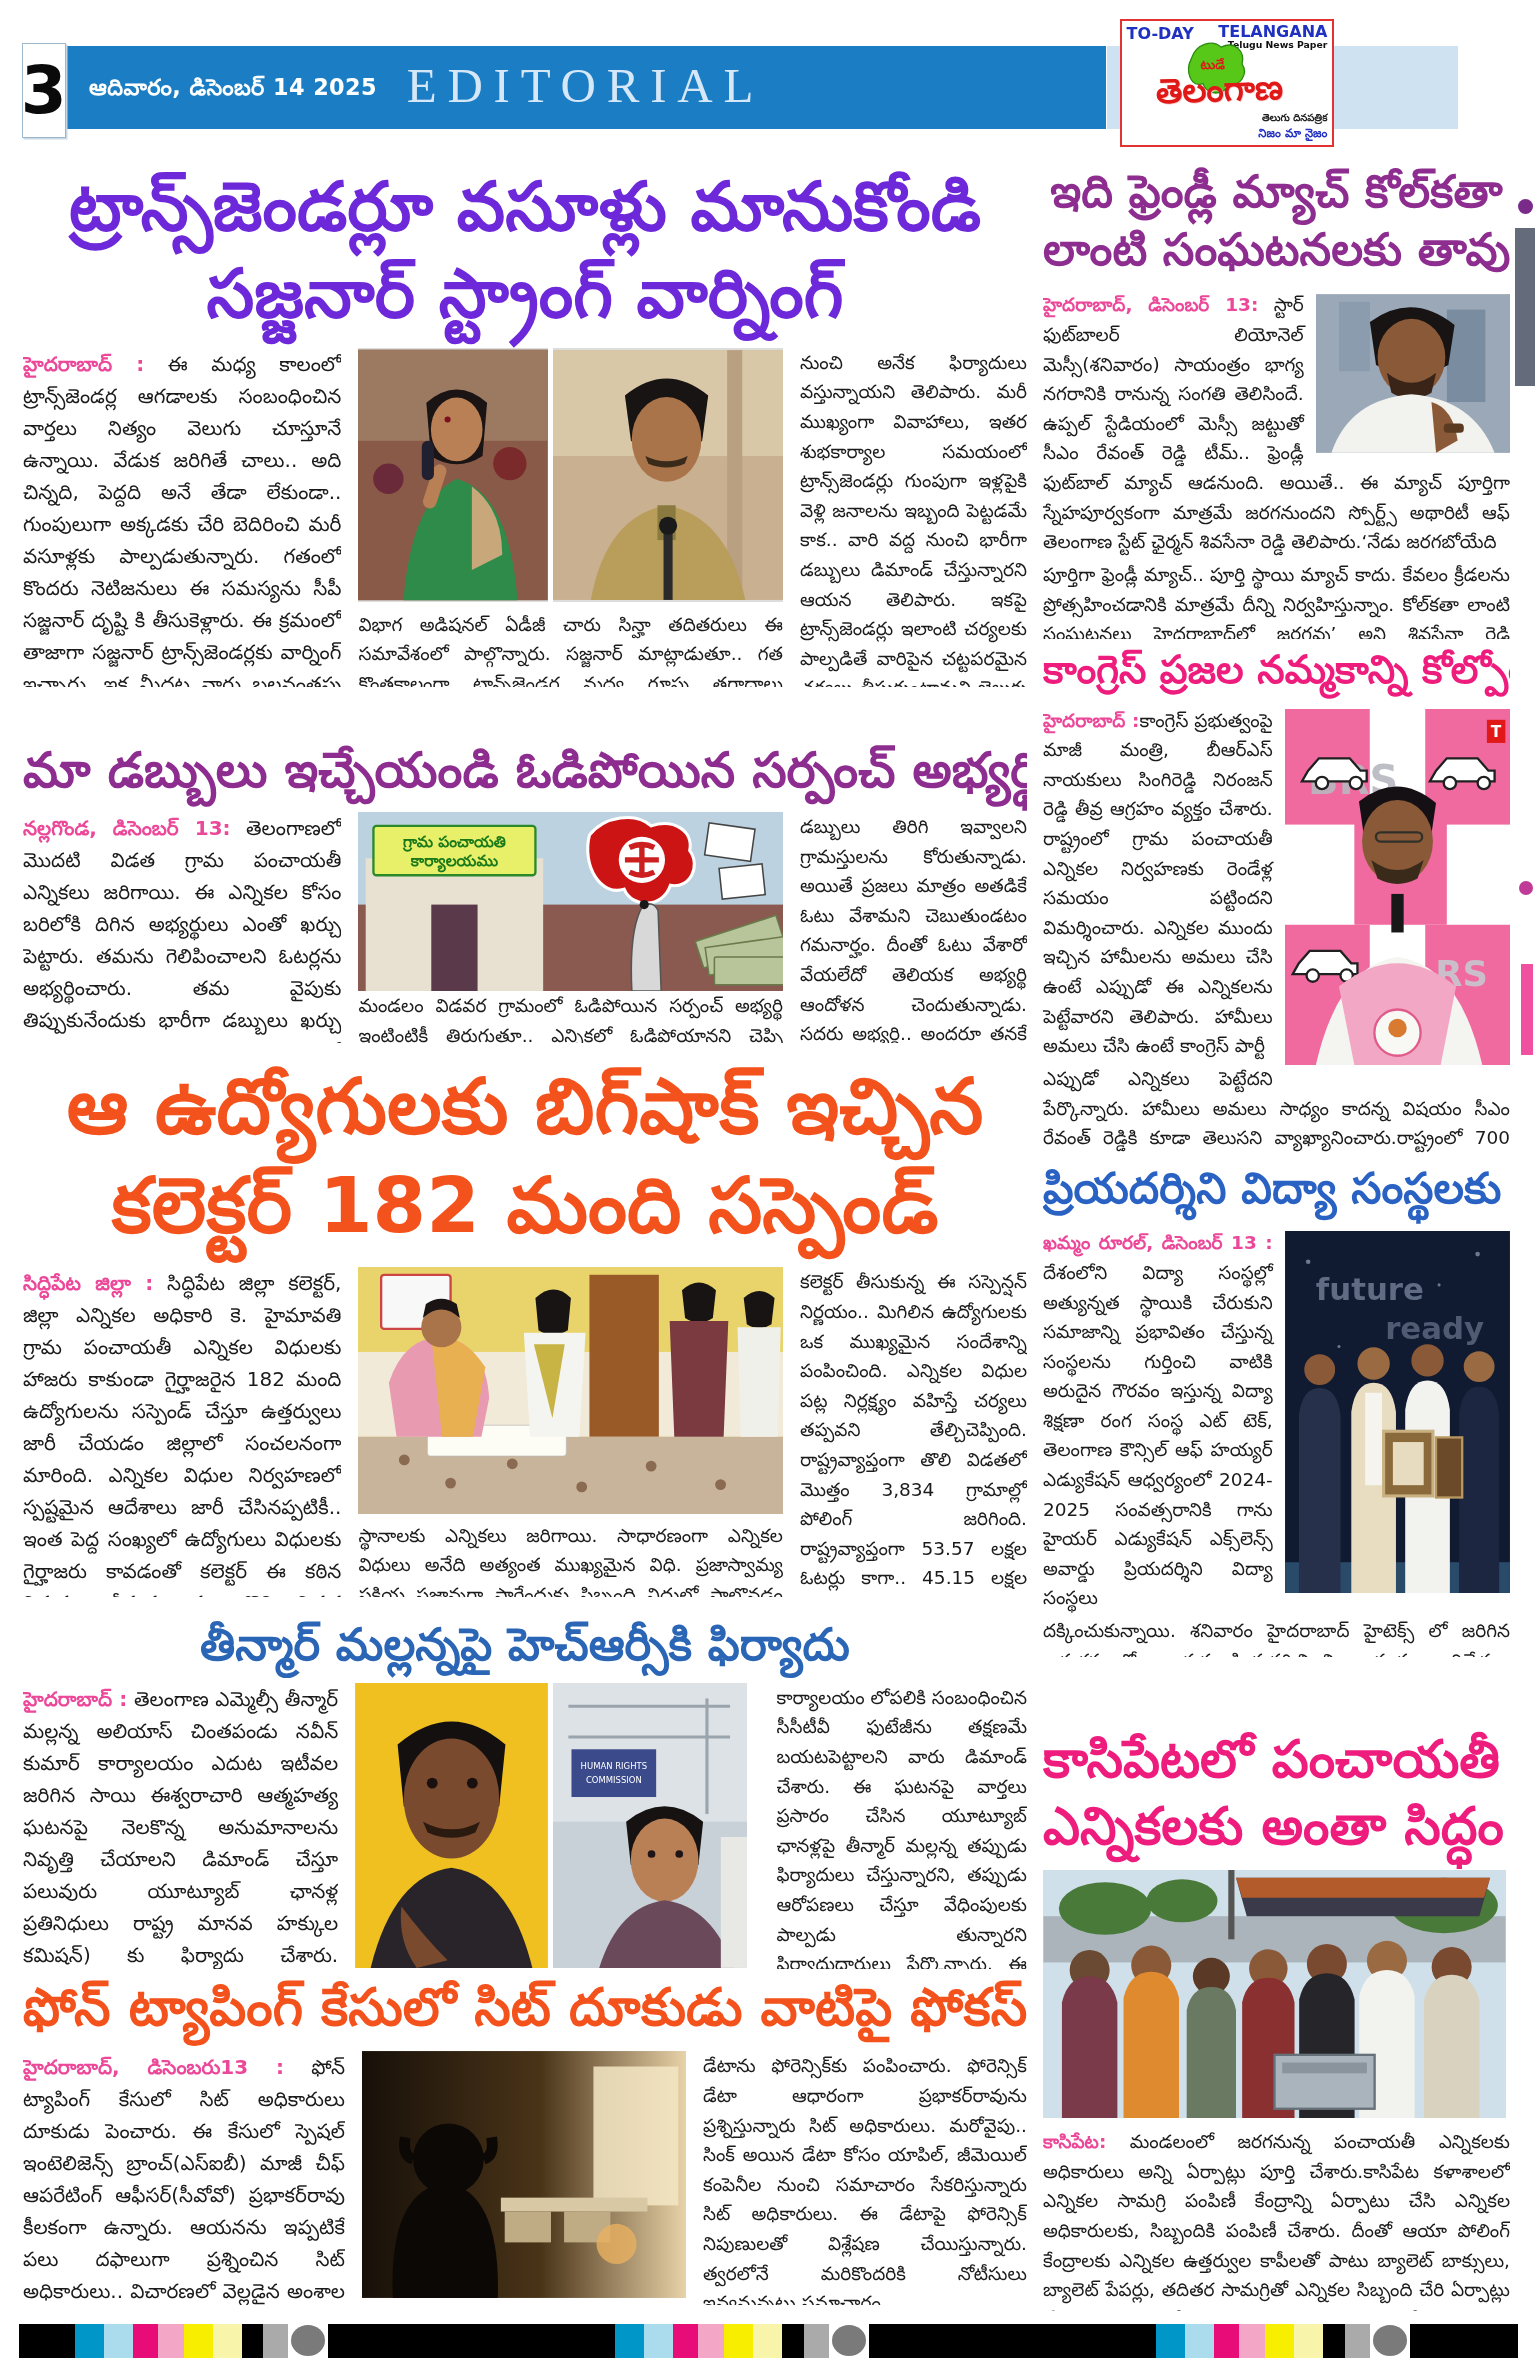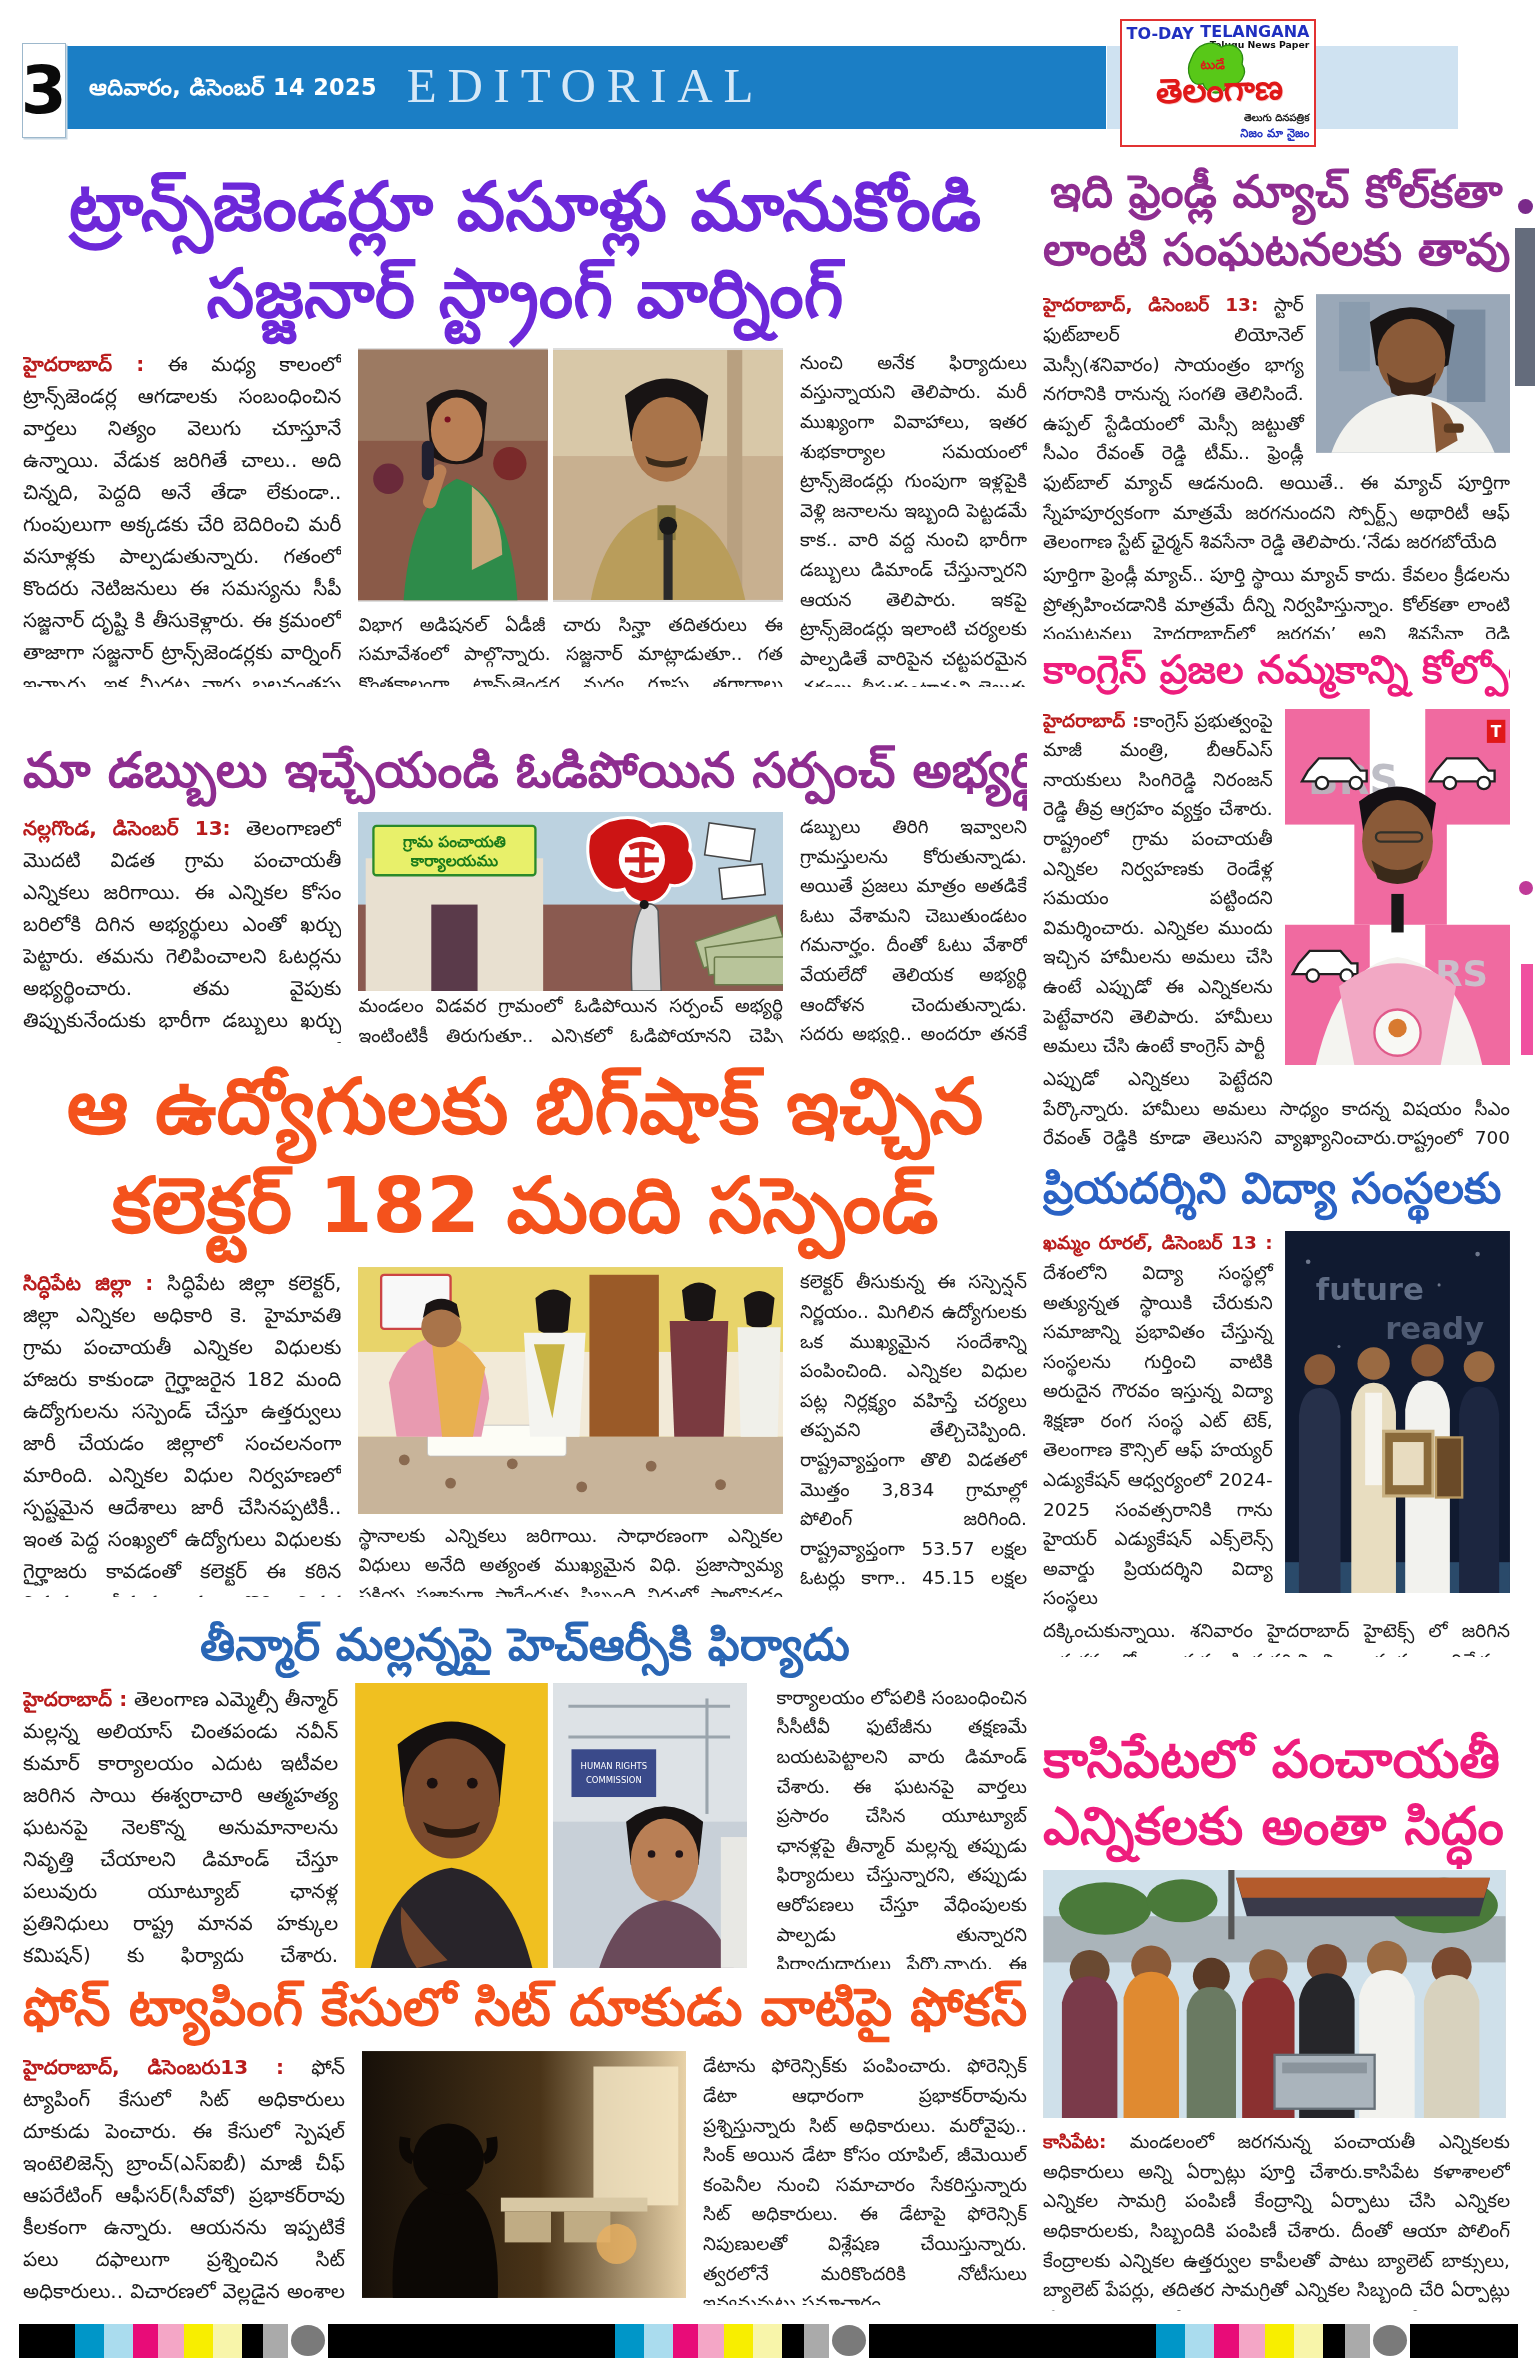--- a/index.html
+++ b/index.html
@@ -6,21 +6,21 @@
   body{width:1535px;height:2377px;background:#f7f7f5;font-family:"DejaVu Sans",sans-serif;position:relative;overflow:hidden;}
   .page{position:absolute;left:0;top:0;width:1535px;height:2377px;background:#ffffff;overflow:hidden;}
 
   
   .head-bar{position:absolute;left:60px;top:46px;width:1046px;height:83px;background:#1b7ec5;}
   .head-band{position:absolute;left:1107px;top:46px;width:351px;height:83px;background:#cfe2f1;}
   .pagenum-box{position:absolute;left:21.6px;top:43px;width:42px;height:93px;background:#ffffff;border:1.5px solid #9db8cc;box-shadow:1.5px 1.5px 0 #c8d8e4;display:flex;align-items:center;justify-content:center;}
   .pagenum-box span{font-size:66px;font-weight:700;color:#0a0a0a;line-height:1;}
   .head-date{position:absolute;left:89px;top:74px;color:#ffffff;font-size:22.4px;font-weight:700;letter-spacing:0.4px;}
   .head-editorial{position:absolute;left:362px;top:57px;width:447px;text-align:center;font-family:"Liberation Serif","DejaVu Serif",serif;font-size:49px;letter-spacing:10.8px;color:#d6e8f7;font-weight:400;}
-  .logo{position:absolute;left:1120px;top:18.5px;width:196px;height:128px;background:#ffffff;border:2.3px solid #e23232;box-sizing:border-box;padding:3.1px 4.6px;}
+  .logo{position:absolute;left:1120px;top:18.5px;width:214px;height:128px;background:#ffffff;border:2.3px solid #e23232;box-sizing:border-box;padding:3.1px 4.6px;}
   .logo .r1{display:flex;justify-content:space-between;align-items:flex-start;}
   .logo .today{color:#2030c0;font-weight:800;font-size:16px;}
   .logo .tg{color:#2030c0;font-weight:800;font-size:16px;text-align:right;line-height:1;}
   .logo .tnp{color:#101010;font-weight:700;font-size:9.3px;text-align:right;display:block;}
   .logo .mid{position:relative;height:60px;}
   .logo .map{position:absolute;left:56px;top:-10.8px;width:66px;height:62px;}
   .logo .tude{position:absolute;left:74px;top:7.7px;color:#e01818;font-size:13px;font-weight:800;}
   .logo .brand{position:absolute;left:0px;top:20px;width:185px;text-align:center;color:#e01818;font-size:34px;font-weight:800;transform:rotate(-2deg);text-shadow:0.8px 0.8px 0 #f8c8c8;}
   .logo .r3{display:flex;justify-content:space-between;align-items:flex-end;margin-top:3.1px;flex-direction:column;}
   .logo .tdp{color:#202020;font-size:10px;font-weight:700;}
@@ -32,21 +32,21 @@
   .hl .ln{display:block;}
   .navy{color:#6d28d9;} .purple{color:#8e2d90;} .orange{color:#f4521c;}
   .blue{color:#2a66b5;} .pink{color:#ee1d7d;} .blue2{color:#2a62c4;}
   .sz88{font-size:68px;} .sz104{font-size:77px;} .sz66{font-size:49px;}
   .sz60{font-size:45px;} .sz52{font-size:39px;}
   .sz70{font-size:52px;} .sz58{font-size:43px;}
   .cols{display:flex;gap:17px;overflow:hidden;}
   .col{overflow:hidden;}
   p.body{margin:0;font-size:20px;line-height:1.6;text-align:justify;color:#1b1b1b;}
   p.small{font-size:18.5px;}
-  .dl{color:#b91c1c;font-weight:800;}
+  .dl{color:#ec4899;font-weight:800;}
   .photo-row{display:flex;gap:4.6px;margin-bottom:7.7px;}
   .ph{display:block;background:#ddd;}
   .capline{margin-top:6.2px;}
   .floatright{float:right;margin:3.1px 0 6.2px 12.3px;}
 
   
   .footbar{position:absolute;left:18.5px;top:2323px;width:1499px;height:35px;display:flex;align-items:center;overflow:hidden;}
   .footbar .seg{height:34px;flex:0 0 auto;}
   .footbar .ellipse{height:31px;border-radius:50%;margin:0 3.1px;}
 

